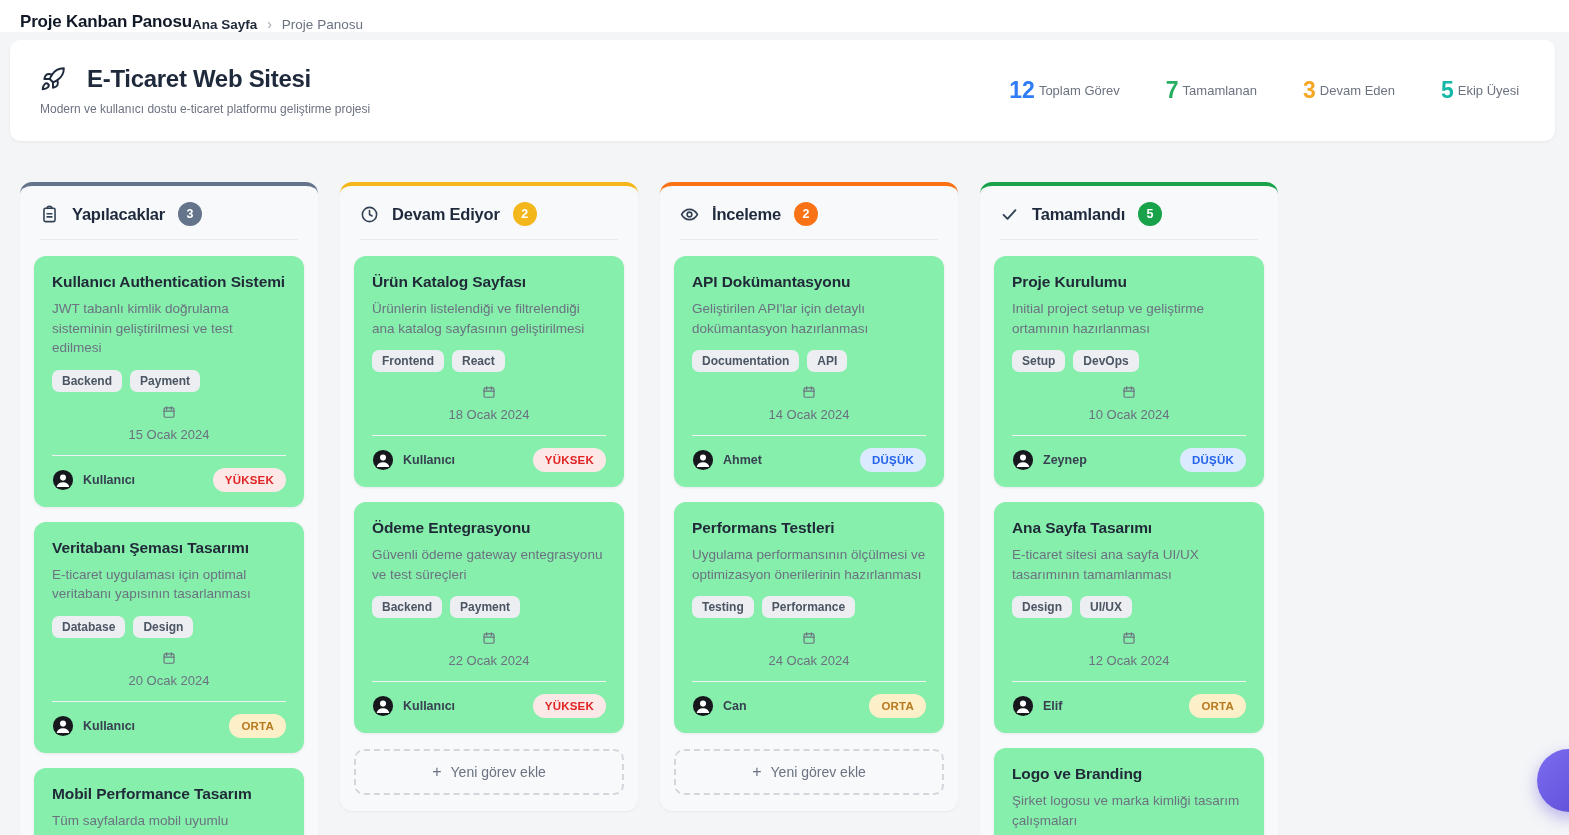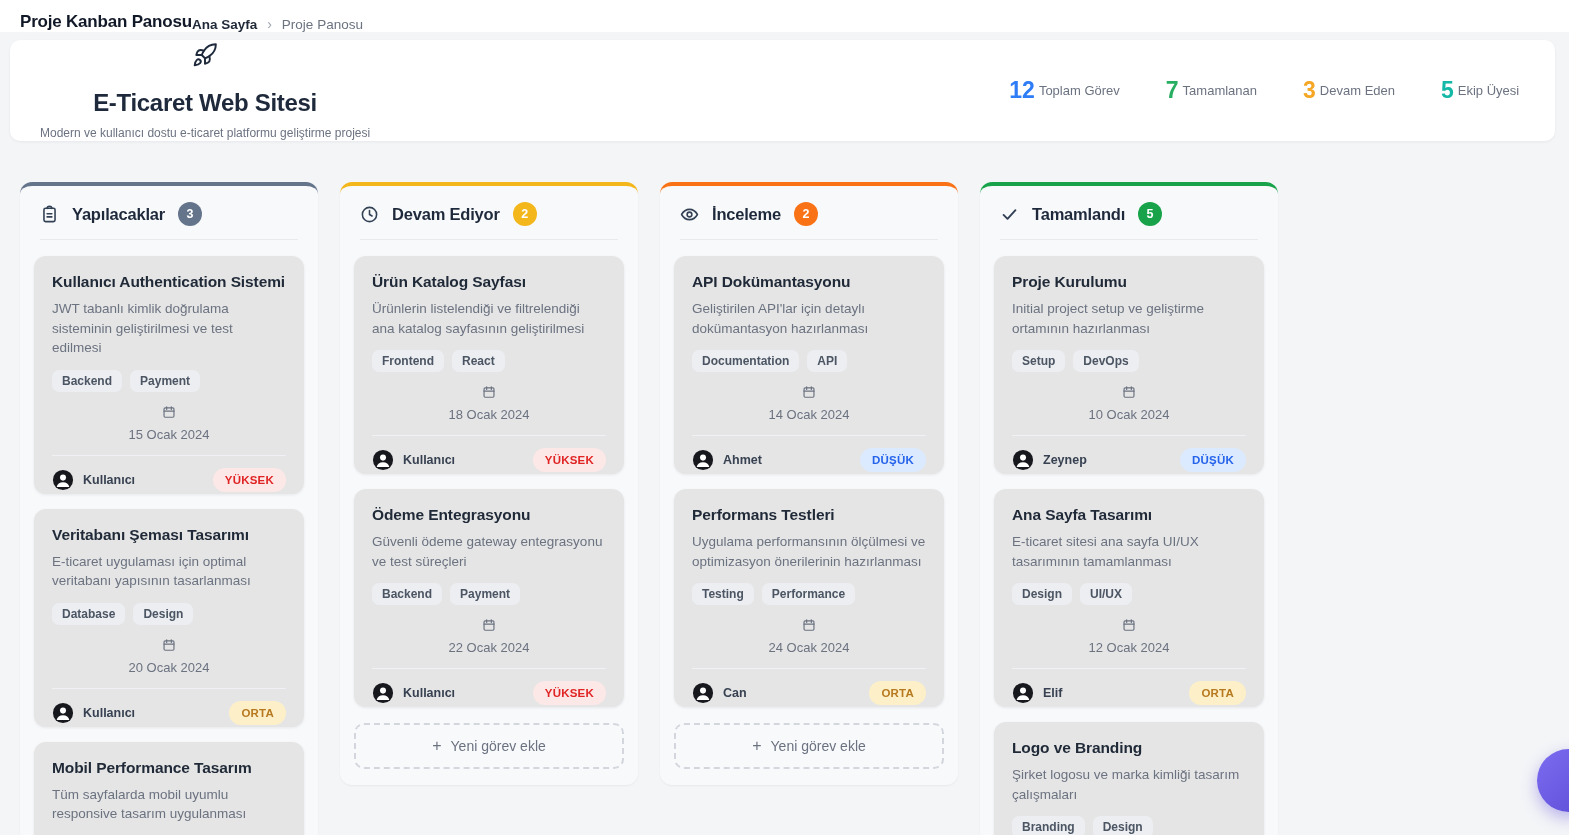--- a/index.html
+++ b/index.html
@@ -31,21 +31,21 @@
     width: 1545px; height: 101px;
     background: #ffffff;
     border-radius: 10px;
     box-shadow: 0 1px 3px rgba(16,24,40,0.06);
     display: flex;
     align-items: center;
     justify-content: space-between;
     padding: 0 14px 0 30px;
   }
   .header-left { display: flex; flex-direction: column; gap: 9px; }
-  .header-title-row { display: flex; align-items: center; gap: 21px; flex-direction: column; }
+  .header-title-row { display: flex; align-items: center; gap: 21px; }
   .header-title-row svg { width: 26px; height: 26px; }
   .project-title { font-size: 24px; font-weight: 800; color: #1e293b; letter-spacing: -0.3px; }
   .project-subtitle { font-size: 12px; color: #6b7280; }
   .stats { display: flex; align-items: center; gap: 46px; padding-right: 14px; }
   .stat { display: flex; align-items: center; gap: 4px; min-width: 86px; }
   .stat-value { font-size: 23px; font-weight: 800; }
   .stat-label { font-size: 13px; color: #6b7280; }
   
   .board {
     position: absolute;
@@ -72,23 +72,23 @@
   .count-badge {
     min-width: 24px; height: 24px;
     border-radius: 50%;
     color: #ffffff;
     font-size: 12.5px; font-weight: 700;
     display: flex; align-items: center; justify-content: center;
   }
   .column-divider { height: 1px; background: #e8eaee; margin: 0 20px; }
   .cards { padding: 16px 14px 16px 14px; display: flex; flex-direction: column; gap: 15px; }
   .card {
-    background: #e5e5e5;
+    background: #86efac;
     border-radius: 12px;
-    padding: 17px 18px 2px 18px;
+    padding: 17px 18px 15px 18px;
     box-shadow: 0 1px 3px rgba(16,24,40,0.08);
     cursor: pointer;
   }
   .card-title { font-size: 15.5px; font-weight: 700; color: #1f2937; letter-spacing: -0.1px; }
   .card-desc { margin-top: 8px; font-size: 13.5px; line-height: 1.45; color: #6b7280; }
   .tags { margin-top: 12px; display: flex; flex-wrap: wrap; gap: 8px; }
   .tag {
     background: #eceef1;
     color: #4b5563;
     font-size: 12px; font-weight: 600;

